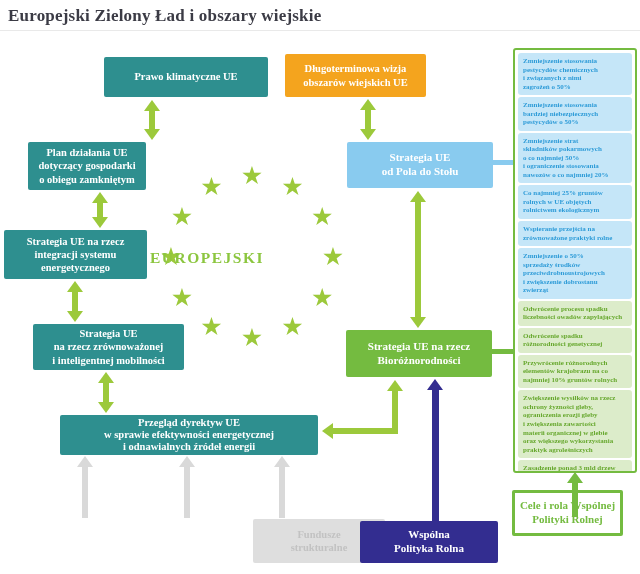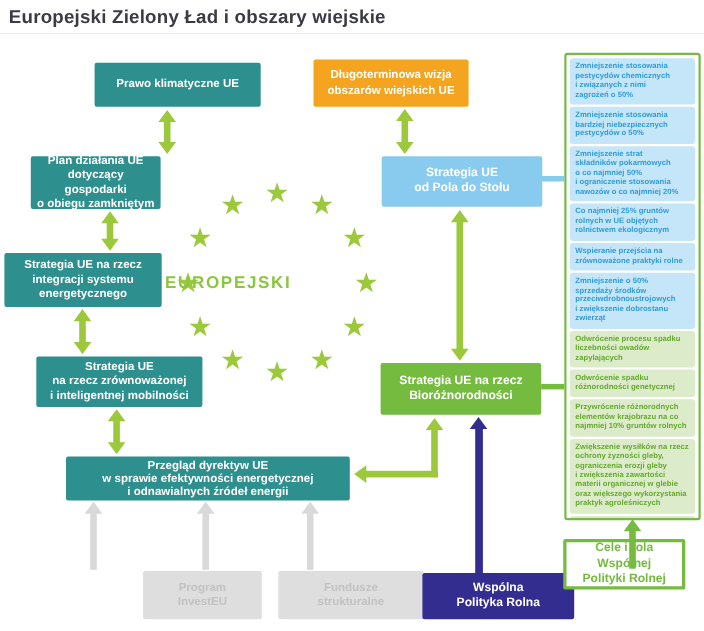--- a/index.html
+++ b/index.html
@@ -1,18 +1,18 @@
 <!DOCTYPE html>
 <html style="--teal: #2e8f8f; --orange: #f4a41e; --lblue: #89cbef; --green: #74bb40; --accent: #9cc93b; --accent2: #8cc63f; --indigo: #332d90; --gray_bg: #dedede; --gray_tx: #c2c2c2; --gray_arrow: #d9d9d9; --cell_blue_bg: #c5e6f8; --cell_blue_tx: #2f9cd8; --cell_green_bg: #dcecca; --cell_green_tx: #67a82e;"><head>
 <meta charset="utf-8">
 <style>
   html,body{margin:0;padding:0;background:#ffffff;}
   #canvas{
     position:relative;width:640px;height:574px;background:#fff;overflow:hidden;
-    font-family:Liberation Sans, sans-serif;
+    font-family:Liberation Serif, serif;
   }
   .abs{position:absolute;}
   #page-title{
     left:8px;top:6px;font-size:17px;font-weight:bold;color:#3b3b45;letter-spacing:.2px;
   }
   #title-divider{left:0;top:30px;width:640px;height:1px;background:#e9e9e9;}
 
   
   .box{
     position:absolute;display:flex;align-items:center;justify-content:center;
@@ -85,46 +85,44 @@
     <span class="eu-star" style="--a:210deg">★</span>
     <span class="eu-star" style="--a:240deg">★</span>
     <span class="eu-star" style="--a:270deg">★</span>
     <span class="eu-star" style="--a:300deg">★</span>
     <span class="eu-star" style="--a:330deg">★</span>
     <div id="center-label">
       <div>EUROPEJSKI</div>
     </div>
   </div>
 
-  <div class="box teal" style="left:86px;top:57px;width:151px;height:40px">Prawo klimatyczne UE</div>
+  <div class="box teal" style="left:104px;top:57px;width:164px;height:40px">Prawo klimatyczne UE</div>
   <div class="box teal" style="left:28px;top:142px;width:118px;height:48px">Plan działania UE
 dotyczący gospodarki
 o obiegu zamkniętym</div>
   <div class="box teal" style="left:4px;top:230px;width:143px;height:49px">Strategia UE na rzecz
 integracji systemu
 energetycznego</div>
   <div class="box teal" style="left:33px;top:324px;width:151px;height:46px">Strategia UE
 na rzecz zrównoważonej
 i inteligentnej mobilności</div>
   <div class="box teal" style="left:60px;top:415px;width:258px;height:40px;line-height:1.15">Przegląd dyrektyw UE
 w sprawie efektywności energetycznej
 i odnawialnych źródeł energii</div>
 
   <div class="box orange" style="left:285px;top:54px;width:141px;height:43px">Długoterminowa wizja
 obszarów wiejskich UE</div>
   <div class="box lblue" style="left:347px;top:142px;width:146px;height:46px">Strategia UE
 od Pola do Stołu</div>
   <div class="box greenbox" style="left:346px;top:330px;width:146px;height:47px">Strategia UE na rzecz
 Bioróżnorodności</div>
 
-  <div class="box graybox" style="left:130px;top:519px;width:108px;height:44px">Program
-InvestEU</div>
   <div class="box graybox" style="left:253px;top:519px;width:132px;height:44px">Fundusze
 strukturalne</div>
-  <div class="box indigo" style="left:384px;top:521px;width:138px;height:42px">Wspólna
+  <div class="box indigo" style="left:360px;top:521px;width:138px;height:42px">Wspólna
 Polityka Rolna</div>
   <div class="box outline-green" style="left:512px;top:490px;width:111px;height:46px">Cele i rola Wspólnej
 Polityki Rolnej</div>
 
   <div class="abs" id="right-column">
     <div class="col-cell cell-blue">Zmniejszenie stosowania
 pestycydów chemicznych
 i związanych z nimi
 zagrożeń o 50%</div>
     <div class="col-cell cell-blue">Zmniejszenie stosowania

